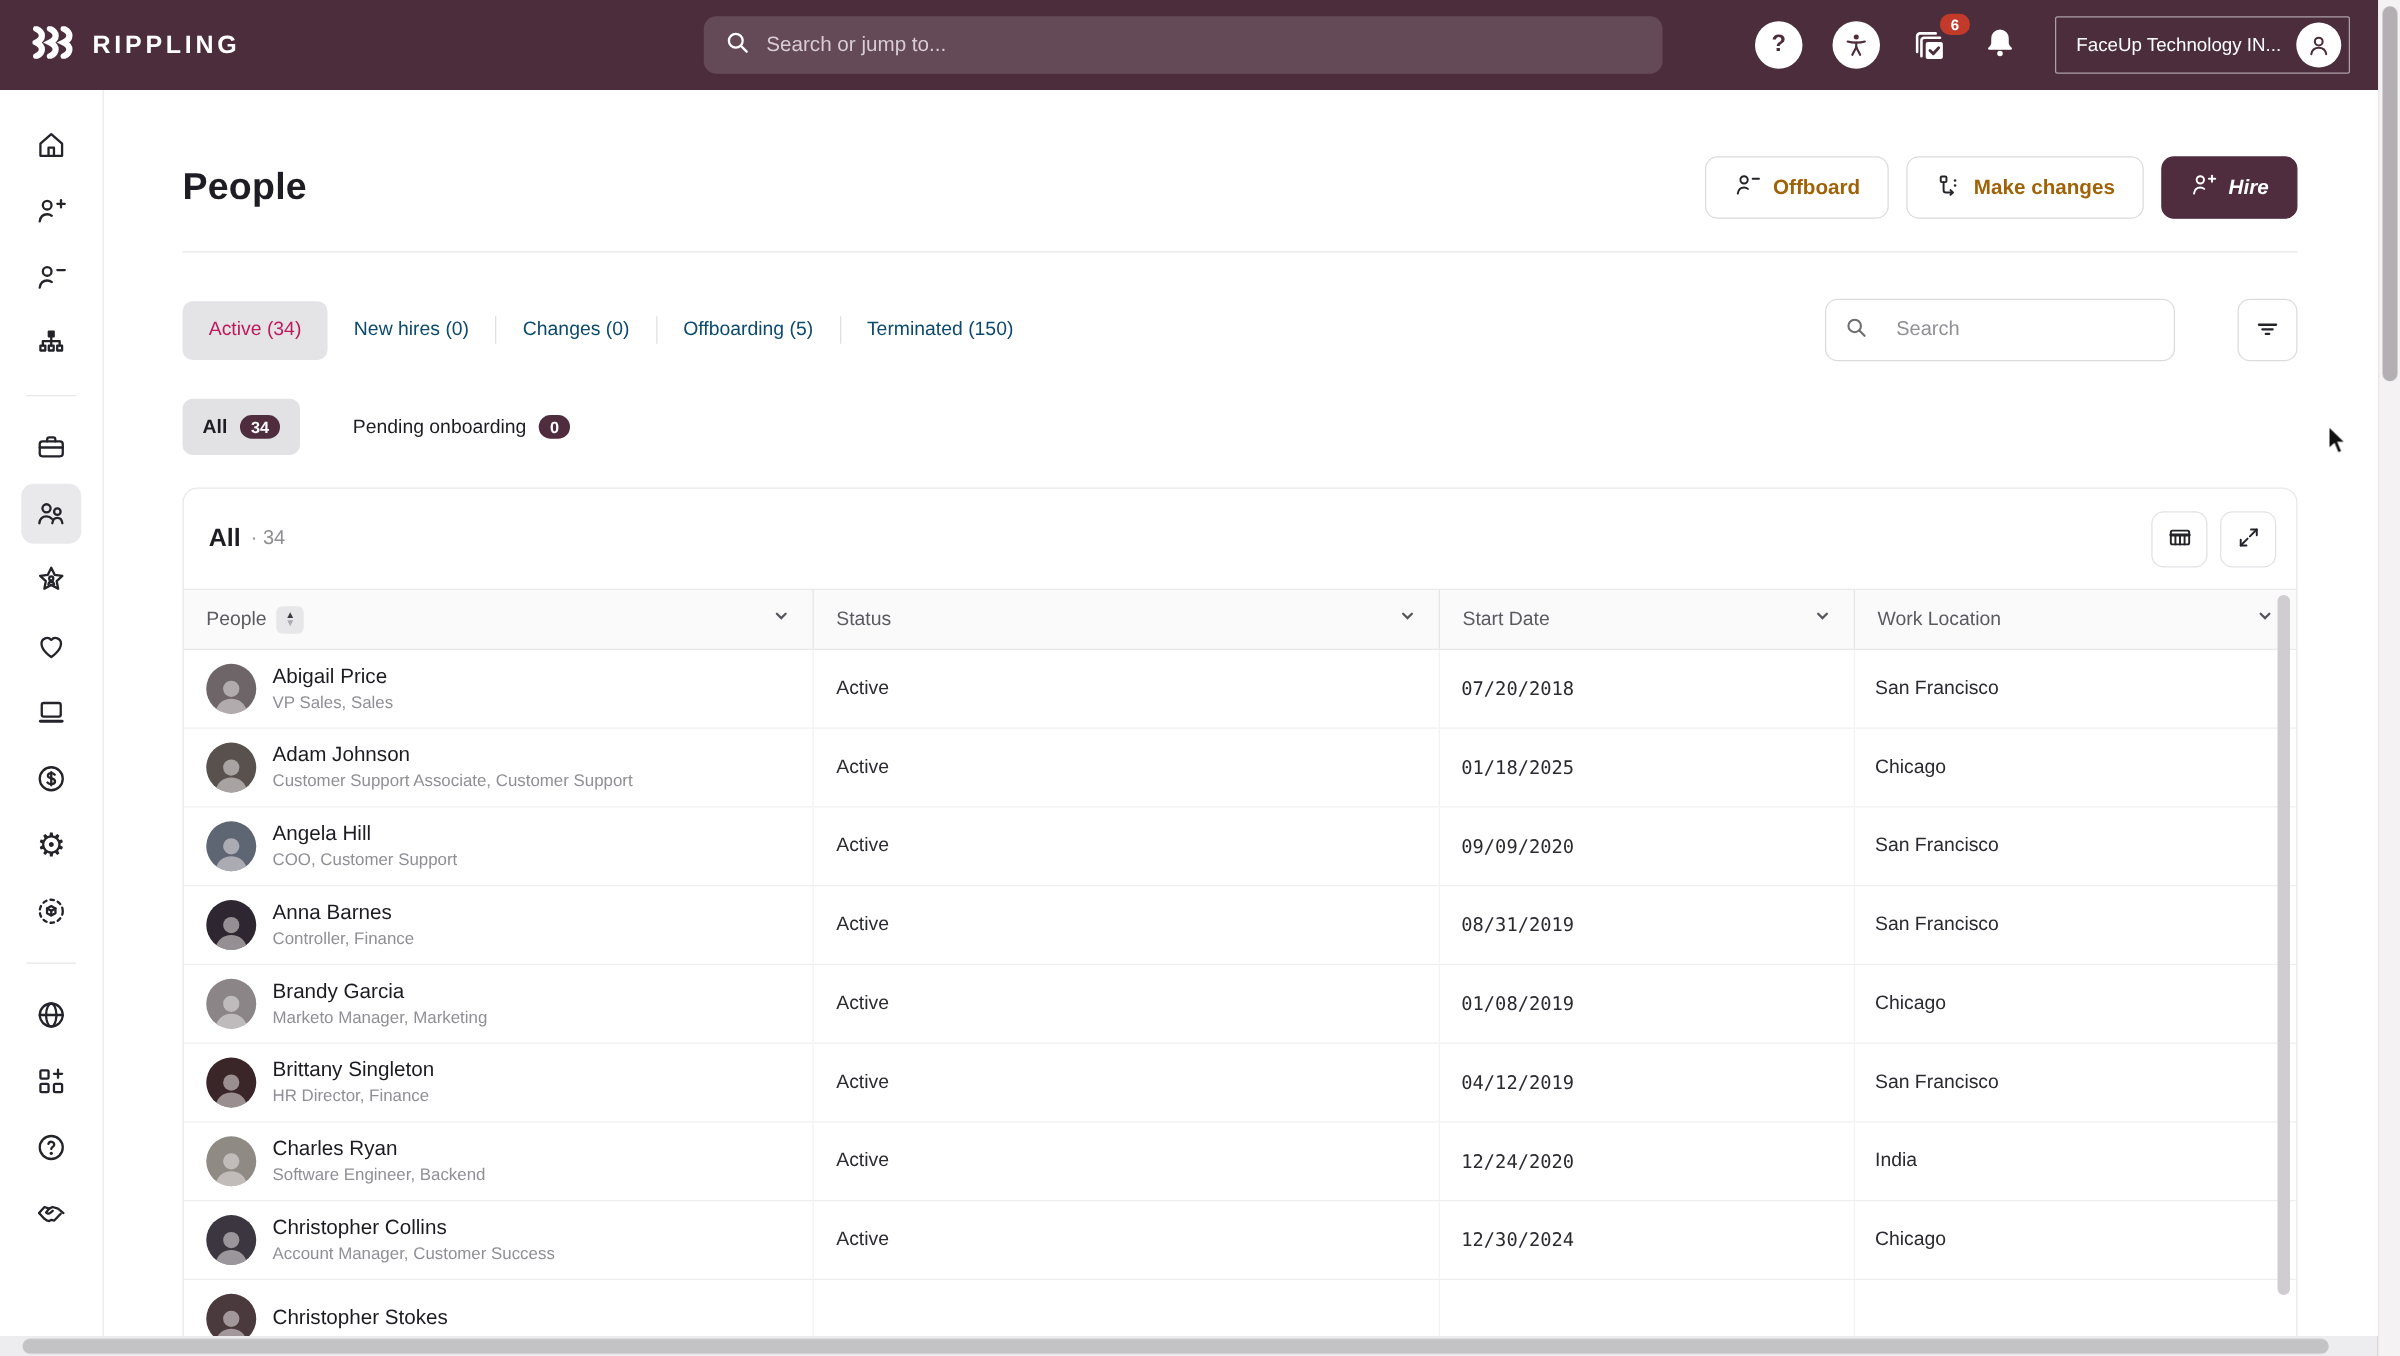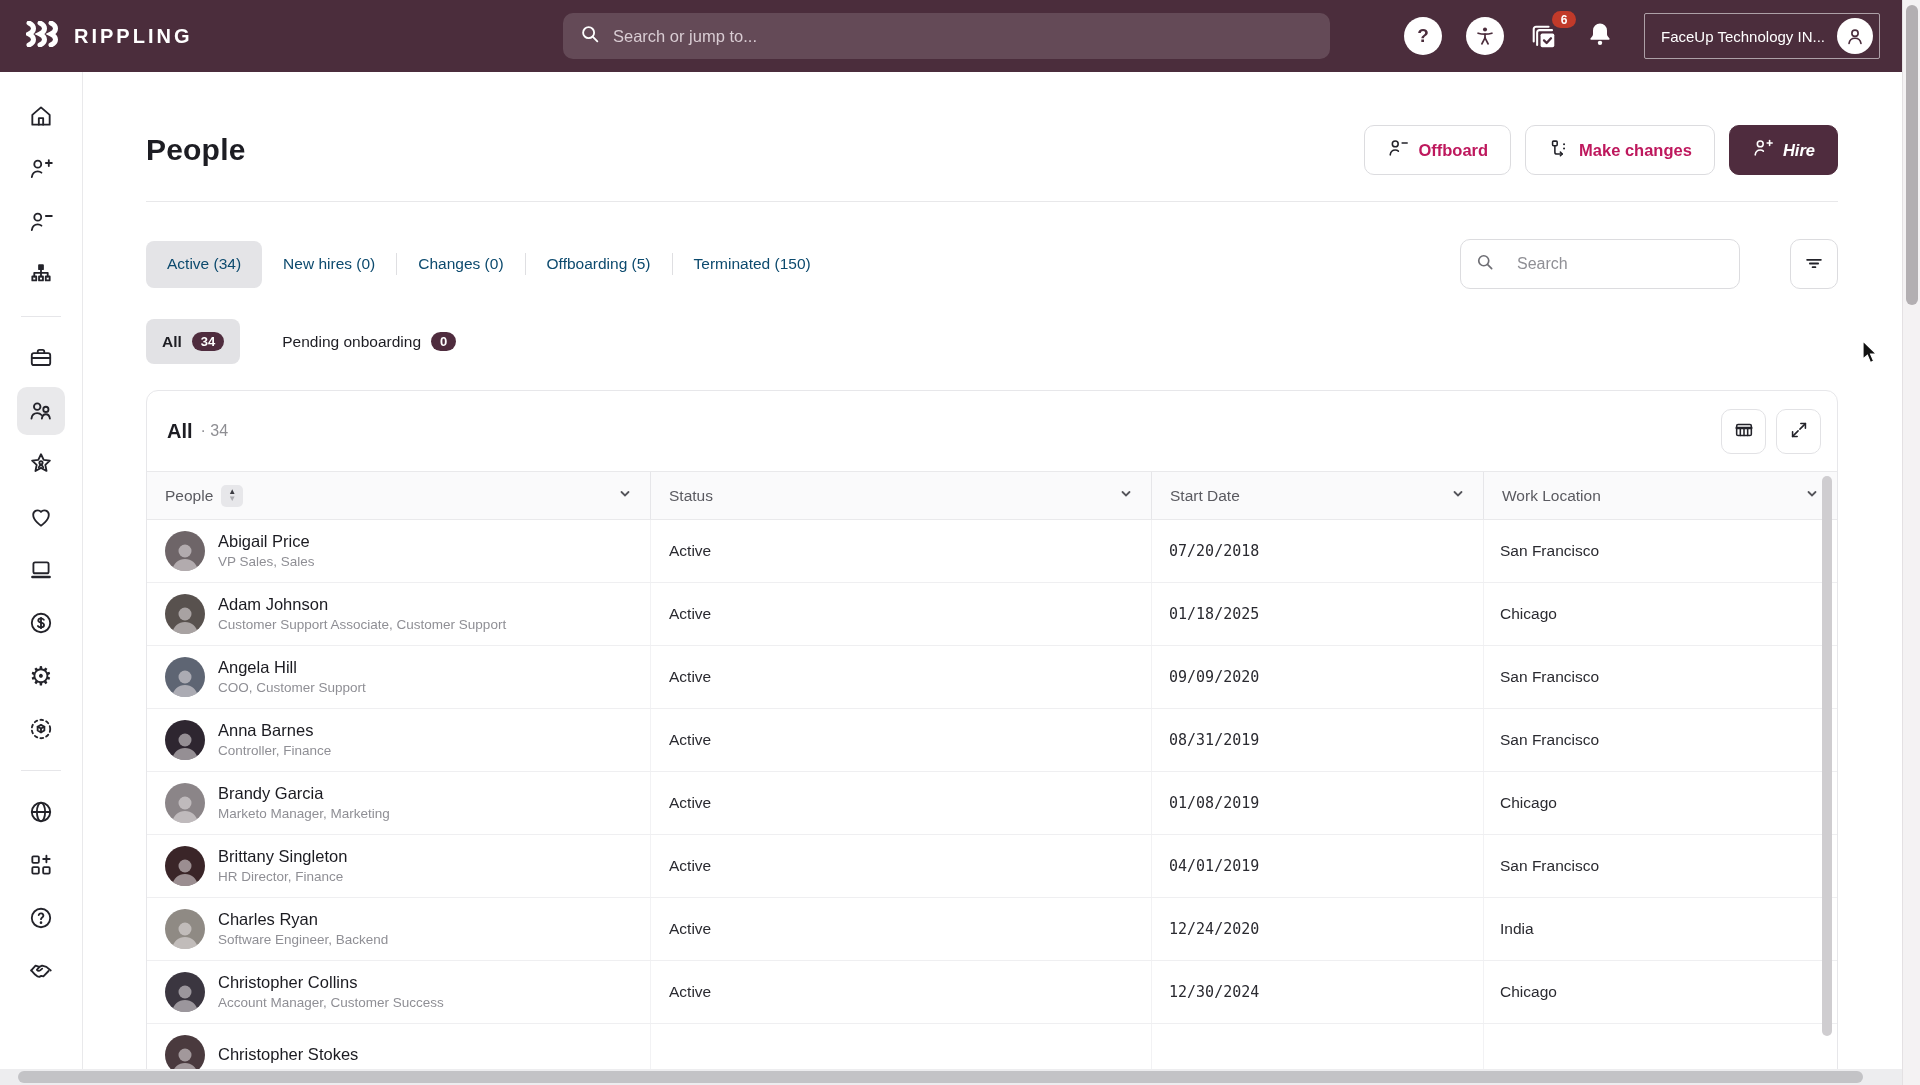--- a/index.html
+++ b/index.html
@@ -35,29 +35,29 @@
   .side-divider { width:40px; border-top:1px solid #E6E6E9; margin:12px 0 17px 0; }
   .gear-glyph { font-size:26px; color:#23232A; line-height:1; }
 
   .main { flex:1; padding:0 82px 0 63px; position:relative; }
 
   
   .page-head { margin-top:53px; display:flex; align-items:center; justify-content:space-between; }
   .page-title { font-size:30px; font-weight:700; letter-spacing:.2px; }
   .actions { display:flex; gap:14px; }
   .btn { height:50px; border-radius:10px; border:1px solid #DCDCDF; background:#fff; display:flex; align-items:center;
-    gap:9px; padding:0 22px; font-size:16.5px; font-weight:600; color:#be185d; cursor:pointer; font-family:inherit; }
+    gap:9px; padding:0 22px; font-size:16.5px; font-weight:600; color:#a16207; cursor:pointer; font-family:inherit; }
   .btn.primary { background:#4F2C3E; border-color:#4F2C3E; color:#fff;font-style:italic; }
   .head-rule { border-bottom:1px solid #E8E8EA; margin-top:26px; }
 
   
   .tabs-row { margin-top:37px; display:flex; align-items:center; justify-content:space-between; }
   .tabs { display:flex; align-items:center; }
   .tab { height:47px; display:flex; align-items:center; padding:0 21px; font-size:15.5px; color:#0c4a6e; cursor:pointer; border-radius:8px; white-space:nowrap; }
-  .tab.active { background:#E4E4E7; font-weight:500; color:#0c4a6e; }
+  .tab.active { background:#E4E4E7; font-weight:500; color:#be185d; }
   .tab-divider { width:1px; height:22px; background:#DFDFE2; }
   .tabs-right { display:flex; align-items:center; gap:50px; }
   .list-search { width:280px; height:50px; border:1px solid #DCDCDF; border-radius:10px; display:flex; align-items:center; padding:0 14px; gap:22px; background:#fff; }
   .list-search input { flex:1; border:none; outline:none; font-size:16px; color:#2F2F35; font-family:inherit; }
   .list-search input::placeholder { color:#8F8F95; }
   .filter-btn { width:48px; height:50px; border:1px solid #DCDCDF; border-radius:10px; background:#fff; display:flex; align-items:center; justify-content:center; cursor:pointer; }
 
   
   .subtabs { margin-top:30px; display:flex; align-items:center; gap:26px; }
   .subtab { height:45px; display:flex; align-items:center; gap:10px; padding:0 16px; border-radius:8px; font-size:15.5px; cursor:pointer; }
@@ -561,21 +561,21 @@
                     <path d="M4 30c1.2-8 6.6-12 13-12s11.8 4 13 12z" fill="rgba(235,230,232,.55)"></path>
                   </svg>
         </div>
         <div>
           <div class="p-name">Brittany Singleton</div>
           <div class="p-role">HR Director, Finance</div>
         </div>
       </div>
     </div>
     <div class="td">Active</div>
-    <div class="td date">04/01/2019</div>
+    <div class="td date">04/12/2019</div>
     <div class="td loc">San Francisco</div>
   </div>
           <div class="grid-cols trow">
     <div class="td">
       <div class="person">
         <div class="avatar" style="background: rgb(143, 138, 132);">
           <svg width="34" height="30" viewBox="0 0 34 30">
                     <circle cx="17" cy="10" r="6.5" fill="rgba(235,230,232,.55)"></circle>
                     <path d="M4 30c1.2-8 6.6-12 13-12s11.8 4 13 12z" fill="rgba(235,230,232,.55)"></path>
                   </svg>

